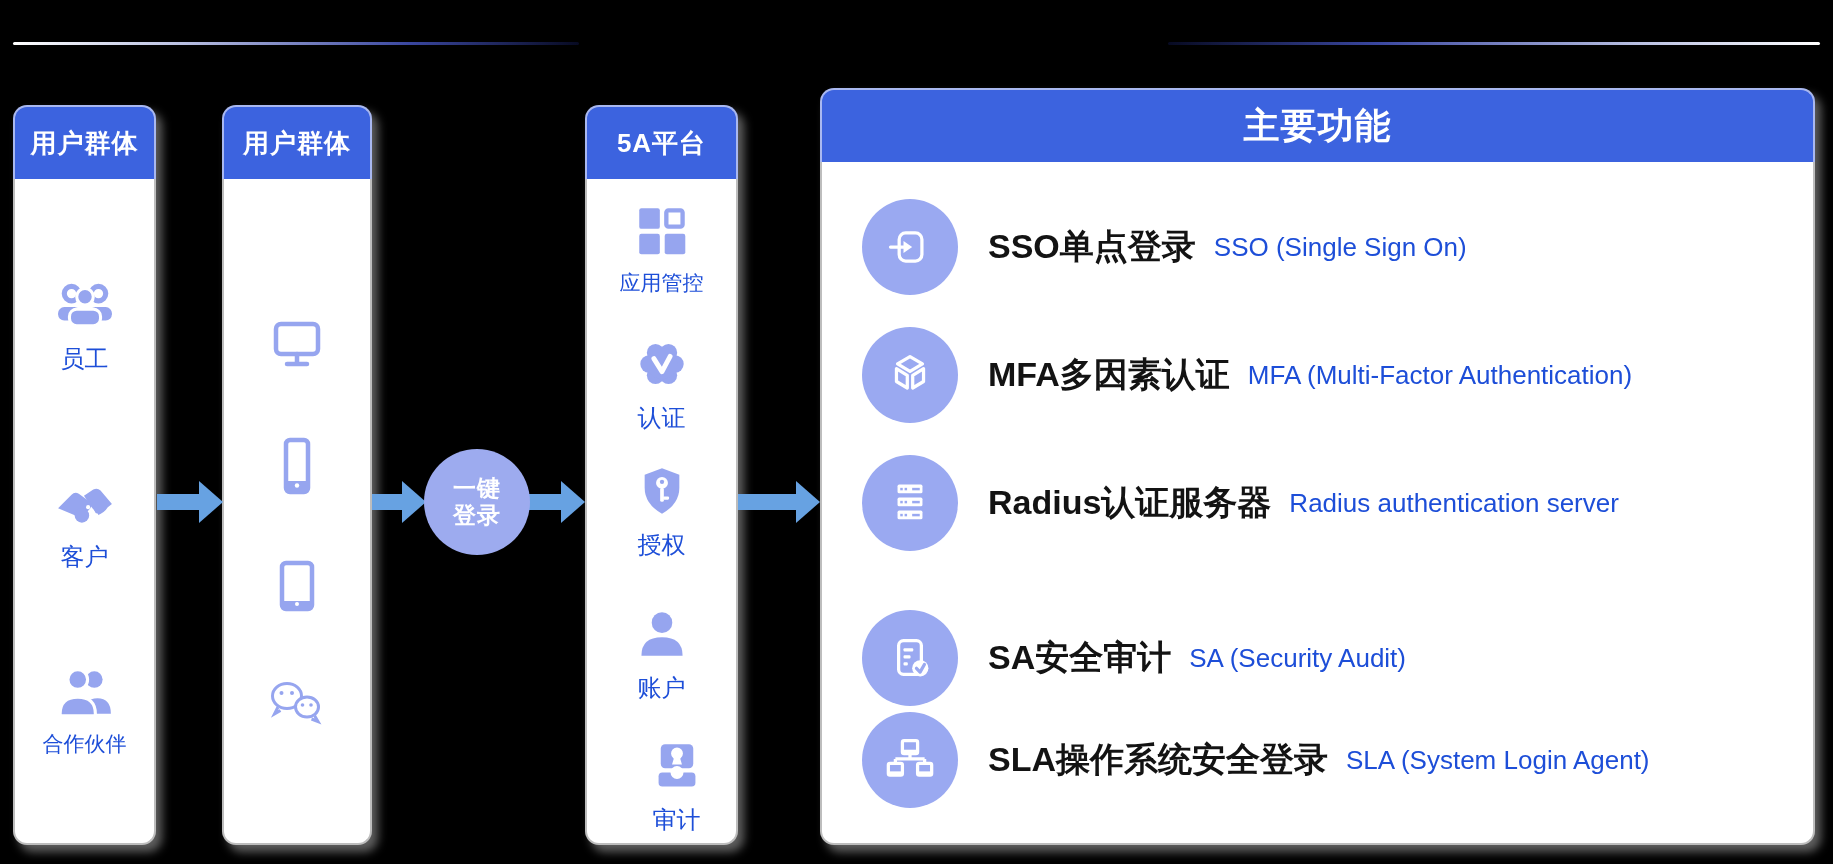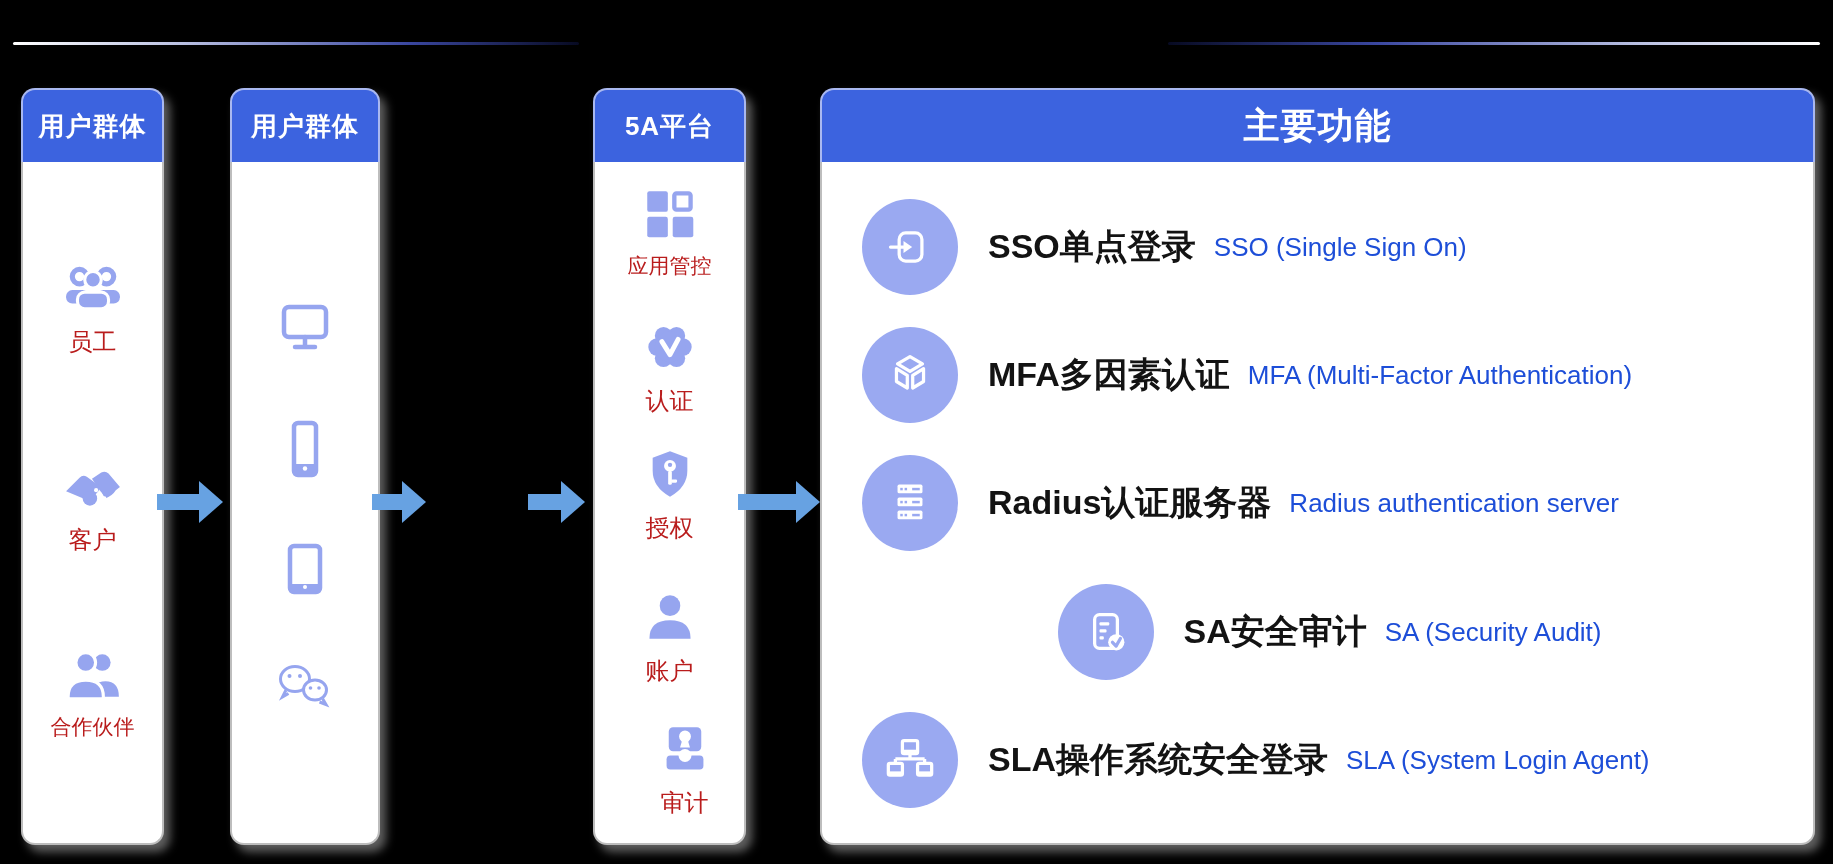--- a/index.html
+++ b/index.html
@@ -8,38 +8,38 @@
     font-family:"Liberation Sans","DejaVu Sans",sans-serif;
   }
   
   .line{position:absolute;top:42px;height:3px;border-radius:2px;}
   .line-left{left:13px;width:566px;
     background:linear-gradient(to right,#ffffff 0%,#b9c0e2 30%,#3a47a0 70%,#070a22 100%);}
   .line-right{left:1168px;width:652px;
     background:linear-gradient(to right,#070a22 0%,#3a47a0 32%,#b9c0e2 72%,#ffffff 100%);}
 
   
-  .col{position:absolute;top:88px;bottom:19px;filter:drop-shadow(6px 7px 5px rgba(158,158,158,.6));margin-left:8px;}
+  .col{position:absolute;top:105px;bottom:19px;filter:drop-shadow(6px 7px 5px rgba(158,158,158,.6));}
   .col1{left:13px;width:143px;}
   .col2{left:222px;width:150px;}
   .col3{left:585px;width:153px;}
   .col-header{
     position:absolute;left:0;right:0;top:0;height:74px;box-sizing:border-box;
     background:#3C63DF;border:2px solid #A9B8F0;border-bottom:none;
     border-radius:14px 14px 0 0;color:#fff;font-weight:bold;font-size:26px;
     display:flex;align-items:center;justify-content:center;letter-spacing:1px;
   }
   .col-body{
     position:absolute;left:0;right:0;top:74px;bottom:0;box-sizing:border-box;
     background:#fff;border:2px solid #BDBDBD;border-top:none;border-radius:0 0 14px 14px;
   }
   .item{position:absolute;left:0;right:0;text-align:center;}
   .item .icn{display:block;height:60px;line-height:60px;}
   .item .icn svg{vertical-align:middle;}
-  .item .lbl{display:block;margin-top:9px;font-size:24px;color:#b91c1c;}
+  .item .lbl{display:block;margin-top:9px;font-size:24px;color:#1d4ed8;}
   .lbl-sm{font-size:21px !important;letter-spacing:0;}
   
   .c1-i0{top:95px;} .c1-i1{top:293px;} .c1-i2{top:482px;}
   .c2-i0{top:135px;} .c2-i1{top:256px;} .c2-i2{top:376px;} .c2-i3{top:492px;}
   .c3-i0{top:21px;} .c3-i1{top:154px;} .c3-i2{top:281px;} .c3-i3{top:424px;} .c3-i4{top:556px;padding-left:30px;}
 
   
   .arrow{position:absolute;top:481px;height:42px;}
   .arrow::before{content:"";position:absolute;left:0;right:22px;top:13px;height:16px;background:#67A2E2;}
   .arrow::after{content:"";position:absolute;right:0;top:0;width:0;height:0;
@@ -55,21 +55,21 @@
     background:#9DABEF;color:#fff;font-weight:bold;font-size:23px;line-height:27px;
     display:flex;flex-direction:column;align-items:center;justify-content:center;letter-spacing:1px;
   }
 
   
   .panel{position:absolute;left:820px;top:88px;width:995px;bottom:19px;
     filter:drop-shadow(6px 7px 5px rgba(158,158,158,.6));}
   .panel .col-header{font-size:36px;}
   .panel .col-body{border-radius:0 0 14px 14px;padding-left:16px;}
   .frow{position:absolute;left:40px;right:16px;height:96px;display:flex;align-items:center;}
-  .f0{top:37px;} .f1{top:165px;} .f2{top:293px;} .f3{top:422px;justify-content:center;} .f4{top:550px;}
+  .f0{top:37px;} .f1{top:165px;} .f2{top:293px;} .f3{top:448px;} .f4{top:550px;}
   .fcircle{width:96px;height:96px;border-radius:50%;background:#9AA9F1;flex:0 0 auto;
     display:flex;align-items:center;justify-content:center;}
   .ftitle{margin-left:30px;font-size:34px;font-weight:bold;color:#131313;white-space:nowrap;}
   .fsub{margin-left:18px;font-size:26px;color:#1d4ed8;white-space:nowrap;}
 </style>
 </head>
 <body>
 
 <div class="stage">
 
@@ -230,20 +230,24 @@
         <span class="lbl">审计</span>
       </div>
     </div>
   </section>
 
   <div class="arrow a1"></div>
   <div class="arrow a2"></div>
   <div class="arrow a3"></div>
   <div class="arrow a4"></div>
 
+  <div class="oneclick">
+    <span>一键</span>
+    <span>登录</span>
+  </div>
 
   <section class="panel">
     <div class="col-header">主要功能</div>
     <div class="col-body">
 
       <div class="frow f0">
         <div class="fcircle">
           <svg width="52" height="52" viewBox="0 0 48 48" fill="none" stroke="#fff" stroke-width="3" stroke-linecap="round" stroke-linejoin="round">
             <rect x="14" y="11" width="21" height="26" rx="6"></rect>
             <path d="M6 24 H19"></path>

